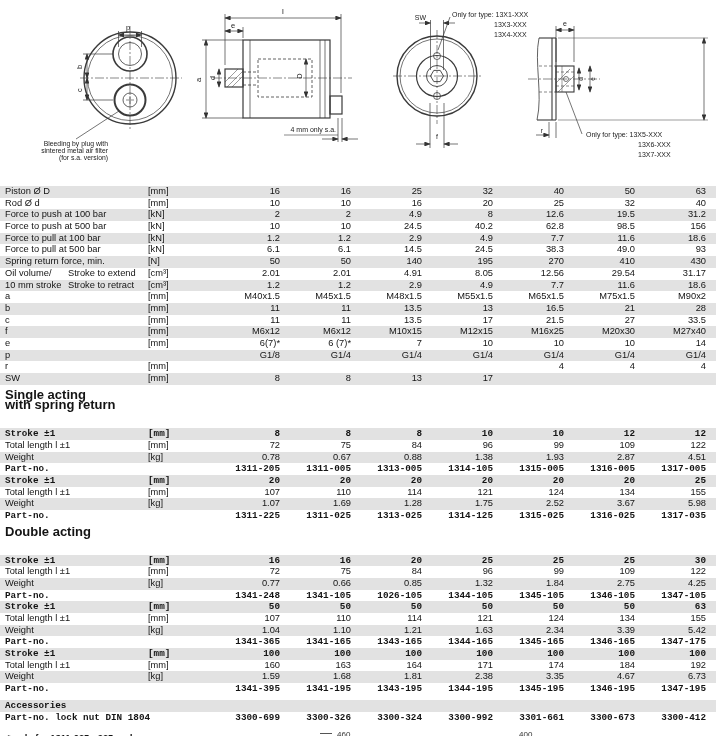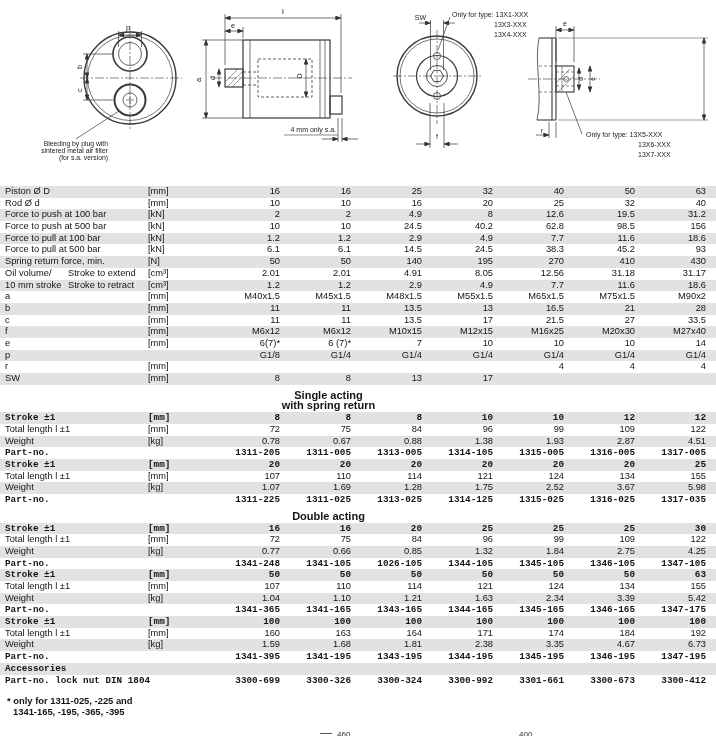--- a/index.html
+++ b/index.html
@@ -6,27 +6,27 @@
   .page{position:relative;width:716px;height:736px;background:#fff;overflow:hidden;
         font-family:"Liberation Sans",sans-serif;color:#141414;}
   .drawings{position:absolute;top:0;left:0;}
   svg text{fill:#222;stroke:none;font-family:"Liberation Sans",sans-serif;}
 
   .spec-table{position:absolute;top:186px;left:0;width:652px;}
   .trow{display:grid;grid-template-columns:148px 42px 93px 71px 71px 71px 71px 71px 71px;
         width:716px;height:11.7px;align-items:center;font-size:9.3px;line-height:11.7px;}
   .trow.shaded{background:#e2e2e2;}
   .trow.bold{font-weight:bold;font-family:Liberation Mono, monospace;}
-  .trow.gap-top{}
+  .trow.gap-top{margin-top:5px;}
   .cell{white-space:nowrap;}
   .cell.lab{padding-left:5px;}
   .lab1{display:inline-block;width:63px;}
   .cell.unit{text-align:left;padding-right:3px;}
   .cell.val{text-align:right;padding-right:3px;}
-  .sec-head{font-weight:bold;font-size:11px;line-height:10.8px;padding:5px 0 1px 5px;text-align:center;}
+  .sec-head{font-weight:bold;font-size:13px;line-height:10.8px;padding:5px 0 17px 5px;}
   .footnote{font-weight:bold;font-size:9.4px;line-height:11px;margin-top:9px;padding-left:7px;}
   .footnote .fn2{padding-left:6px;}
 
   .fragment{position:absolute;top:730px;font-size:8px;color:#333;}
   .fragment-dash{position:absolute;top:733px;left:320px;width:12px;border-top:1px solid #555;}
   .frag-460{left:337px;}
   .frag-400{left:519px;}
 </style>
 </head>
 <body>
@@ -266,21 +266,21 @@
         <div class="cell val">18.6</div>
       </div>
       <div class="trow">
         <div class="cell lab">Force to pull at 500 bar</div>
         <div class="cell unit">[kN]</div>
         <div class="cell val">6.1</div>
         <div class="cell val">6.1</div>
         <div class="cell val">14.5</div>
         <div class="cell val">24.5</div>
         <div class="cell val">38.3</div>
-        <div class="cell val">45.2</div>
+        <div class="cell val">49.0</div>
         <div class="cell val">93</div>
       </div>
       <div class="trow shaded">
         <div class="cell lab">Spring return force, min.</div>
         <div class="cell unit">[N]</div>
         <div class="cell val">50</div>
         <div class="cell val">50</div>
         <div class="cell val">140</div>
         <div class="cell val">195</div>
         <div class="cell val">270</div>
@@ -288,21 +288,21 @@
         <div class="cell val">430</div>
       </div>
       <div class="trow">
         <div class="cell lab"><span class="lab1">Oil volume/</span><span>Stroke to extend</span></div>
         <div class="cell unit">[cm³]</div>
         <div class="cell val">2.01</div>
         <div class="cell val">2.01</div>
         <div class="cell val">4.91</div>
         <div class="cell val">8.05</div>
         <div class="cell val">12.56</div>
-        <div class="cell val">31.18</div>
+        <div class="cell val">29.54</div>
         <div class="cell val">31.17</div>
       </div>
       <div class="trow shaded">
         <div class="cell lab"><span class="lab1">10 mm stroke</span><span>Stroke to retract</span></div>
         <div class="cell unit">[cm³]</div>
         <div class="cell val">1.2</div>
         <div class="cell val">1.2</div>
         <div class="cell val">2.9</div>
         <div class="cell val">4.9</div>
         <div class="cell val">7.7</div>

